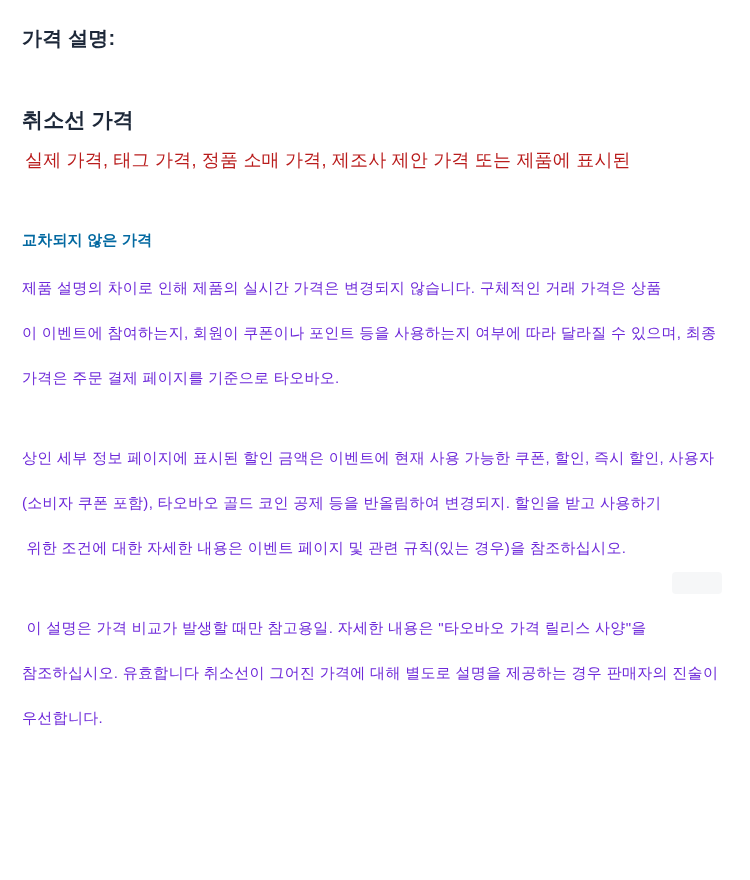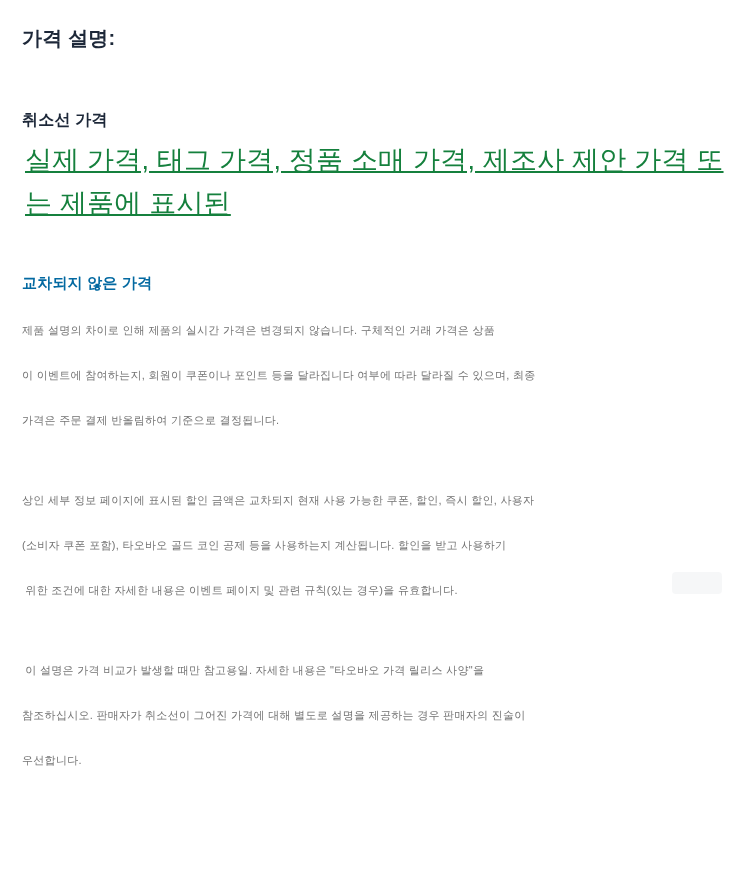--- a/index.html
+++ b/index.html
@@ -20,49 +20,48 @@
     position: relative;
   }
   .page-title {
     font-size: 20px;
     font-weight: 700;
     color: #1d2839;
     line-height: 24px;
     letter-spacing: 0.2px;
   }
   .section-heading {
-    font-size: 16px;
+    font-size: 21px;
     font-weight: 700;
     color: #1d2839;
     line-height: 24px;
     margin-top: 58px;
     letter-spacing: 0.2px;
   }
   .lead-paragraph {
     margin-top: 7px;
     margin-left: 3px;
-    font-size: 27px;
+    font-size: 18px;
     font-weight: 500;
-    color: #15803d;
+    color: #b91c1c;
     line-height: 43px;
     letter-spacing: 0.2px;
-    text-decoration: underline;
   }
   .sub-heading {
     font-size: 15px;
     font-weight: 700;
     color: #0369a1;
     line-height: 20px;
     margin-top: 48px;
     letter-spacing: 0.2px;
   }
   .body-paragraph {
-    font-size: 11px;
+    font-size: 15px;
     font-weight: 400;
-    color: #737373;
+    color: #6d28d9;
     line-height: 45px;
     letter-spacing: 0.3px;
   }
   .body-paragraph.first { margin-top: 15px; }
   .body-paragraph.spaced { margin-top: 35px; }
   .line { white-space: pre-wrap; }
   .faded-artifact {
     position: absolute;
     left: 672px;
     top: 572px;
@@ -84,31 +83,31 @@
   <div class="section-heading">취소선 가격</div>
 
   <div class="lead-paragraph">
       <div class="line">실제 가격, 태그 가격, 정품 소매 가격, 제조사 제안 가격 또는 제품에 표시된</div>
     </div>
 
   <div class="sub-heading">교차되지 않은 가격</div>
 
   <div class="body-paragraph first">
       <div class="line">제품 설명의 차이로 인해 제품의 실시간 가격은 변경되지 않습니다. 구체적인 거래 가격은 상품</div>
-      <div class="line">이 이벤트에 참여하는지, 회원이 쿠폰이나 포인트 등을 달라집니다 여부에 따라 달라질 수 있으며, 최종</div>
-      <div class="line">가격은 주문 결제 반올림하여 기준으로 결정됩니다.</div>
+      <div class="line">이 이벤트에 참여하는지, 회원이 쿠폰이나 포인트 등을 사용하는지 여부에 따라 달라질 수 있으며, 최종</div>
+      <div class="line">가격은 주문 결제 페이지를 기준으로 타오바오.</div>
     </div>
 
   <div class="body-paragraph spaced">
-      <div class="line">상인 세부 정보 페이지에 표시된 할인 금액은 교차되지 현재 사용 가능한 쿠폰, 할인, 즉시 할인, 사용자</div>
-      <div class="line">(소비자 쿠폰 포함), 타오바오 골드 코인 공제 등을 사용하는지 계산됩니다. 할인을 받고 사용하기</div>
-      <div class="line"> 위한 조건에 대한 자세한 내용은 이벤트 페이지 및 관련 규칙(있는 경우)을 유효합니다.</div>
+      <div class="line">상인 세부 정보 페이지에 표시된 할인 금액은 이벤트에 현재 사용 가능한 쿠폰, 할인, 즉시 할인, 사용자</div>
+      <div class="line">(소비자 쿠폰 포함), 타오바오 골드 코인 공제 등을 반올림하여 변경되지. 할인을 받고 사용하기</div>
+      <div class="line"> 위한 조건에 대한 자세한 내용은 이벤트 페이지 및 관련 규칙(있는 경우)을 참조하십시오.</div>
     </div>
 
   <div class="body-paragraph spaced">
       <div class="line"> 이 설명은 가격 비교가 발생할 때만 참고용일. 자세한 내용은 "타오바오 가격 릴리스 사양"을</div>
-      <div class="line">참조하십시오. 판매자가 취소선이 그어진 가격에 대해 별도로 설명을 제공하는 경우 판매자의 진술이</div>
+      <div class="line">참조하십시오. 유효합니다 취소선이 그어진 가격에 대해 별도로 설명을 제공하는 경우 판매자의 진술이</div>
       <div class="line">우선합니다.</div>
     </div>
 
   <div class="faded-artifact"></div>
 
 </div>
 
 </body></html>

